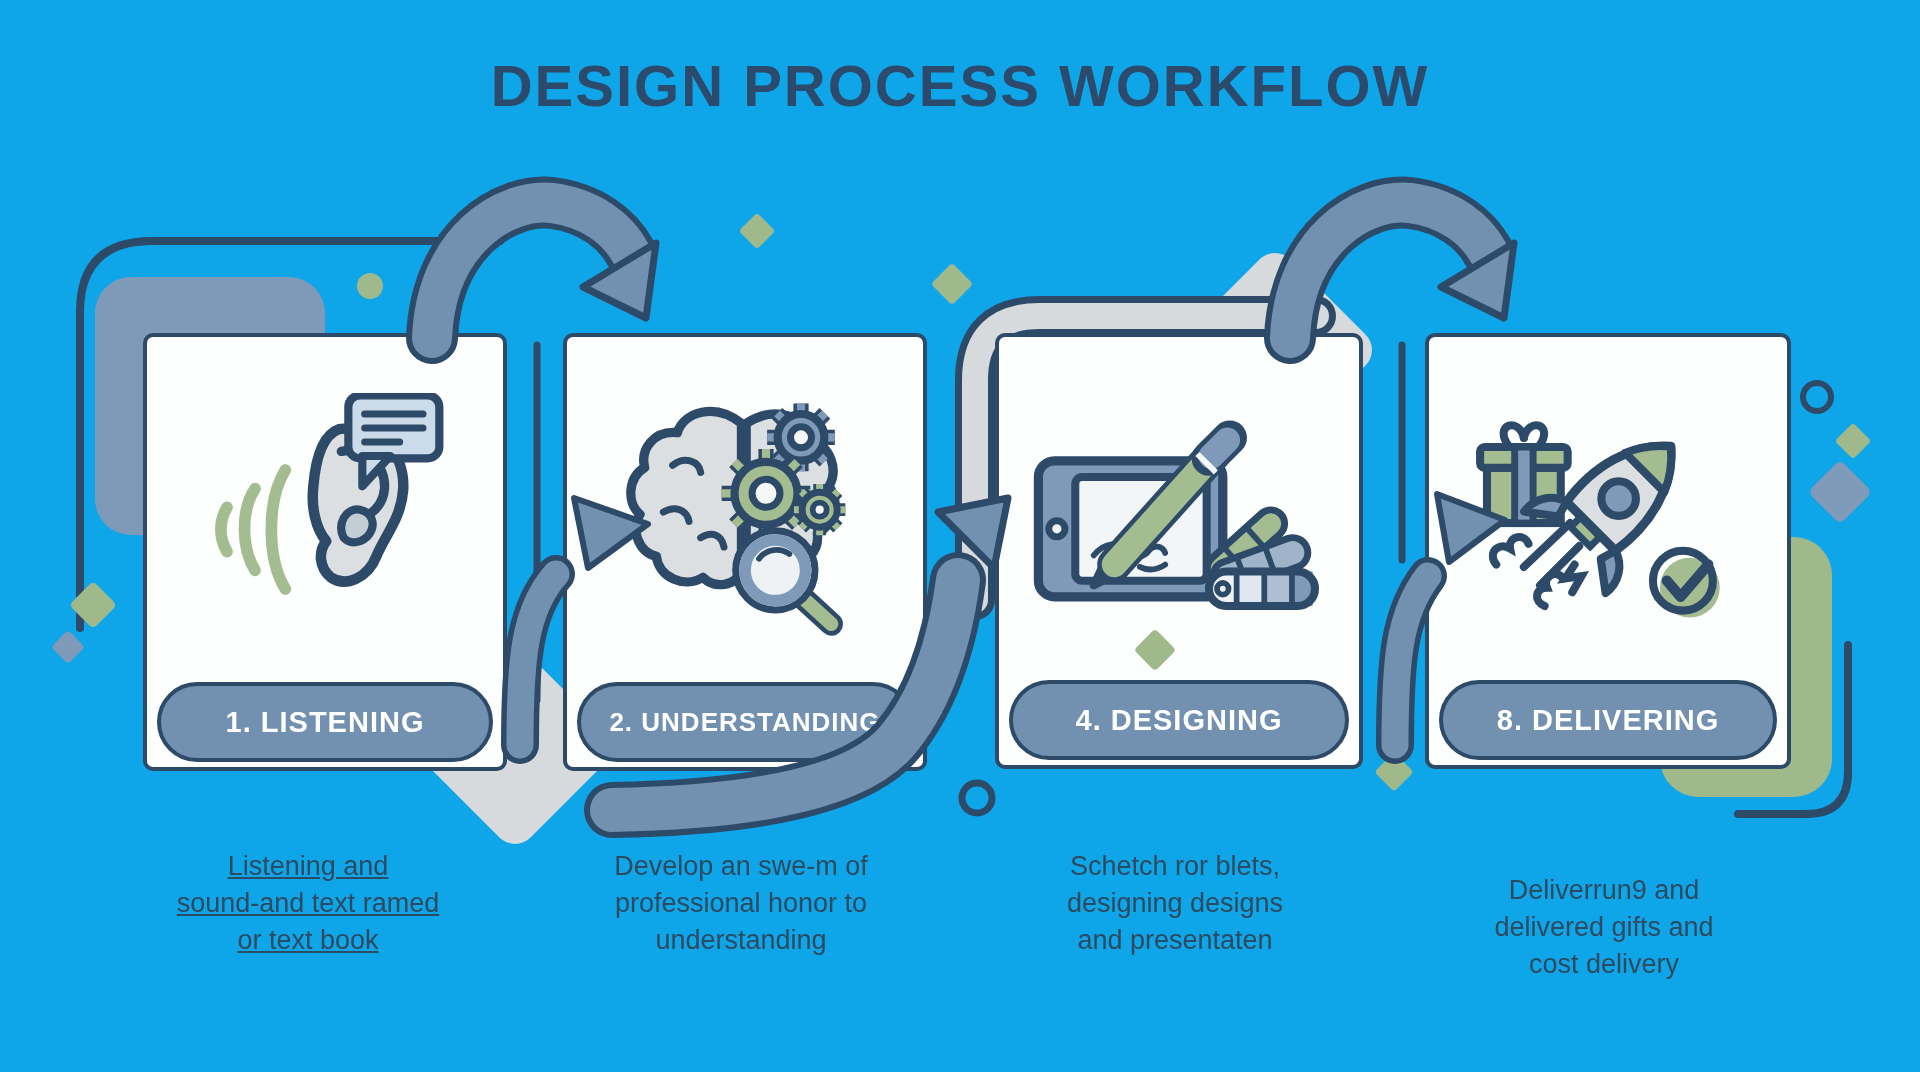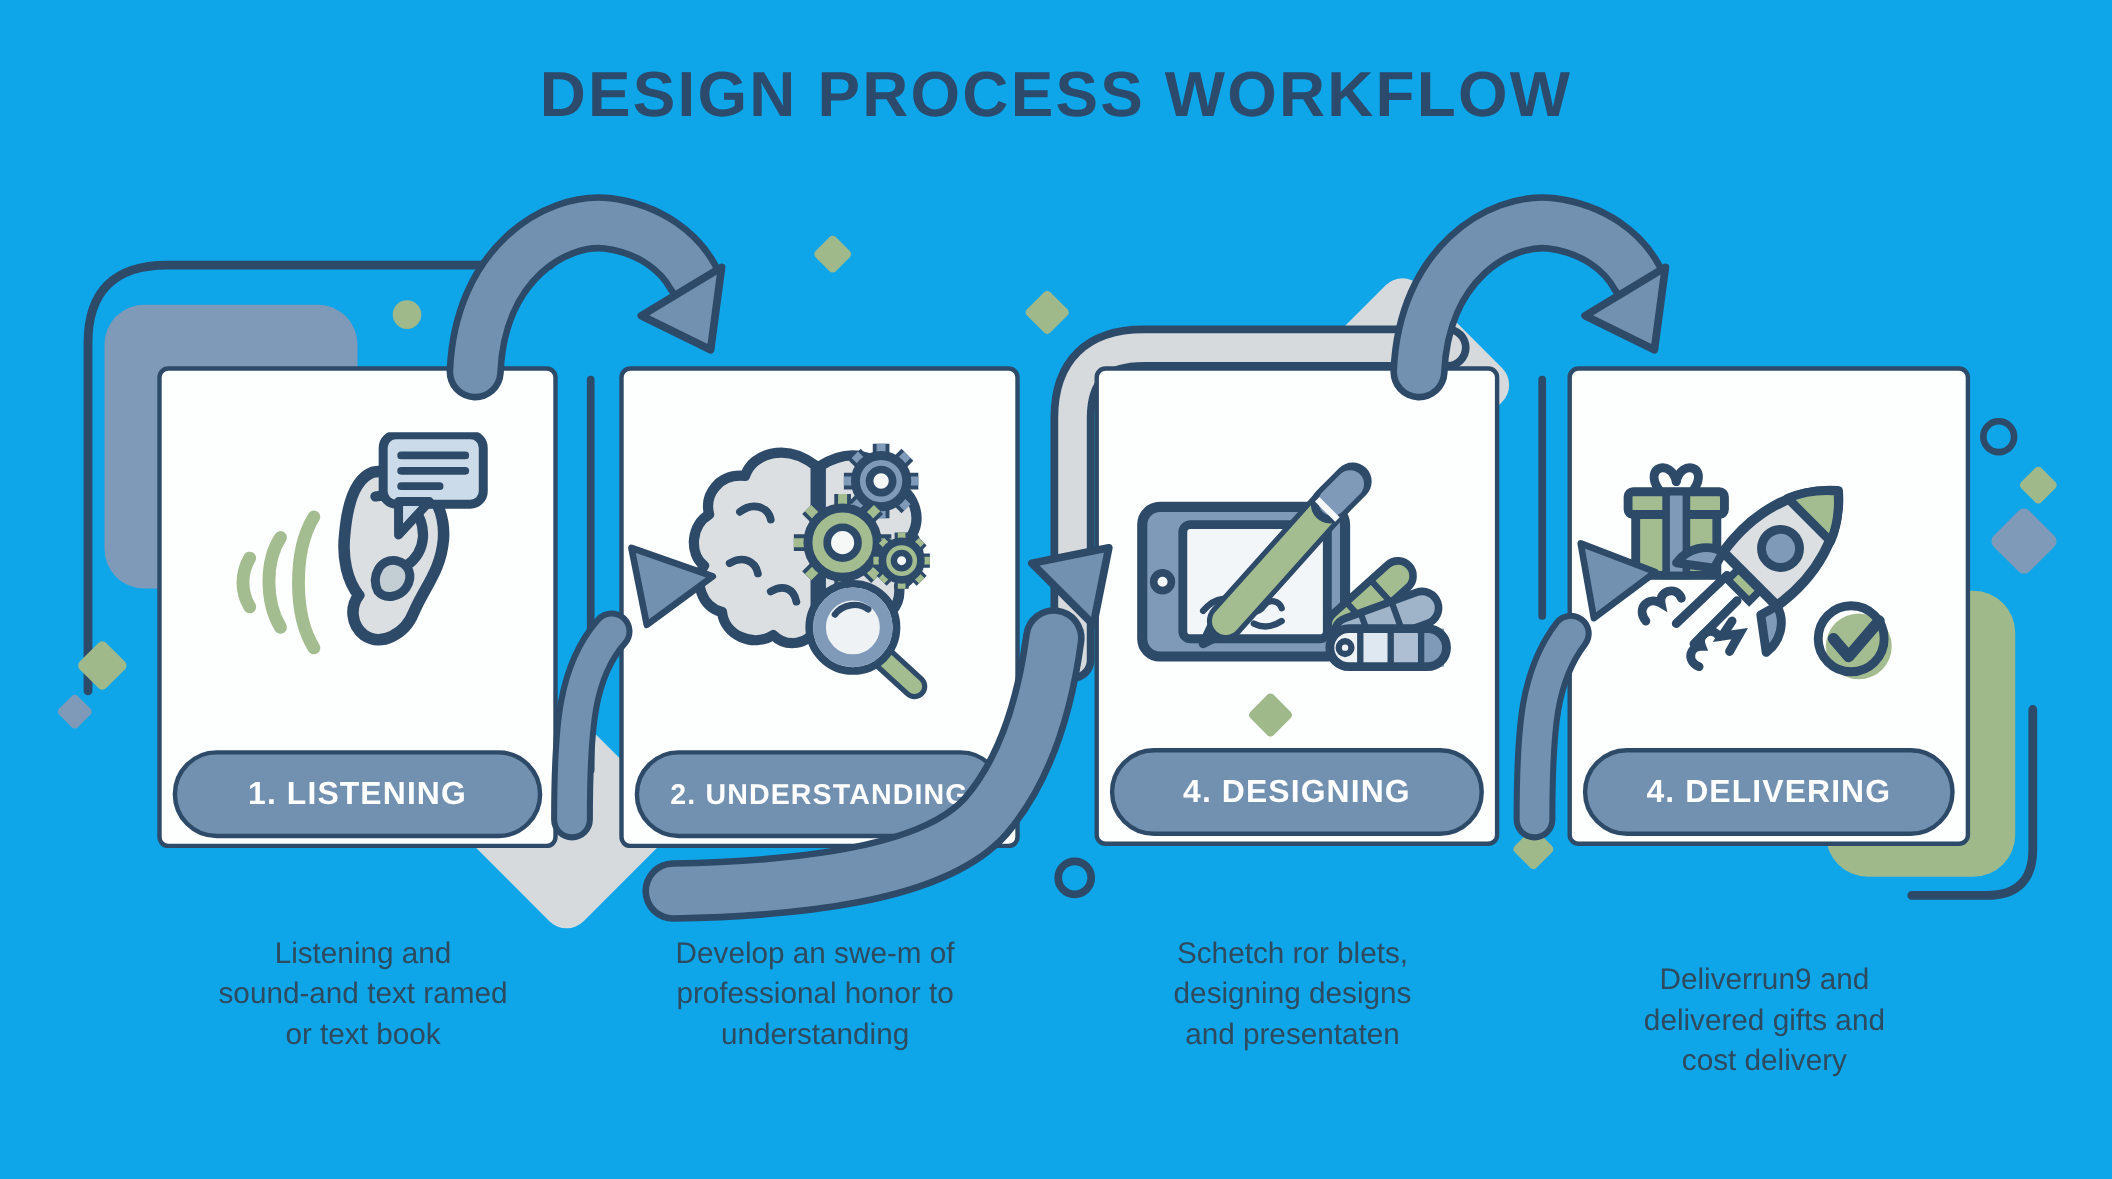--- a/index.html
+++ b/index.html
@@ -16,21 +16,21 @@
   .card-3{left:995px;top:333px;width:360px;height:428px;}
   .card-4{left:1425px;top:333px;width:358px;height:428px;}
   .icon-wrap{position:absolute;top:18px;left:0;right:0;height:320px;
     display:flex;align-items:center;justify-content:center;}
   .banner{position:absolute;left:10px;right:10px;bottom:5px;height:72px;border-radius:40px;
     background:#7291b0;border:4px solid #2d4a68;display:flex;align-items:center;justify-content:center;
     color:#ffffff;font-weight:700;font-size:29px;letter-spacing:1px;}
   .card-2 .banner{font-size:26px;}
   .desc{position:absolute;z-index:2;text-align:center;white-space:pre-line;
     color:#2e4a5e;font-size:27px;line-height:37px;font-weight:400;}
-  .desc-1{left:152px;top:848px;width:356px;}
+  .desc-1{left:130px;top:848px;width:356px;text-decoration:underline;}
   .desc-2{left:563px;top:848px;width:356px;}
   .desc-3{left:995px;top:848px;width:360px;}
   .desc-4{left:1425px;top:872px;width:358px;}
 </style>
 </head>
 <body>
 
 <div id="stage">
 
   <svg id="decor-layer" class="layer" viewBox="0 0 1920 1072">
@@ -193,21 +193,21 @@
           <path d="M0 -70 C 12 -60 20 -48 24 -38 L -24 -38 C -20 -48 -12 -60 0 -70 Z" fill="#a4bd90" stroke="#2d4a68" stroke-width="7" stroke-linejoin="round"></path>
           <circle cx="0" cy="-6" r="15" fill="#7f9ab8" stroke="#2d4a68" stroke-width="7"></circle>
         </g>
         <g>
           <circle cx="196" cy="168" r="26" fill="#a4bd90"></circle>
           <circle cx="190" cy="162" r="26" fill="none" stroke="#2d4a68" stroke-width="7"></circle>
           <path d="M 176 162 L 188 176 L 212 148" fill="none" stroke="#2d4a68" stroke-width="9" stroke-linecap="round" stroke-linejoin="round"></path>
         </g>
       </svg>
     </div>
-    <div class="banner">4. DELIVERING</div>
+    <div class="banner">8. DELIVERING</div>
   </div>
 
   <div class="desc desc-1">Listening and
 sound-and text ramed
 or text book</div>
   <div class="desc desc-2">Develop an swe-m of
 professional honor to
 understanding</div>
   <div class="desc desc-3">Schetch ror blets,
 designing designs

